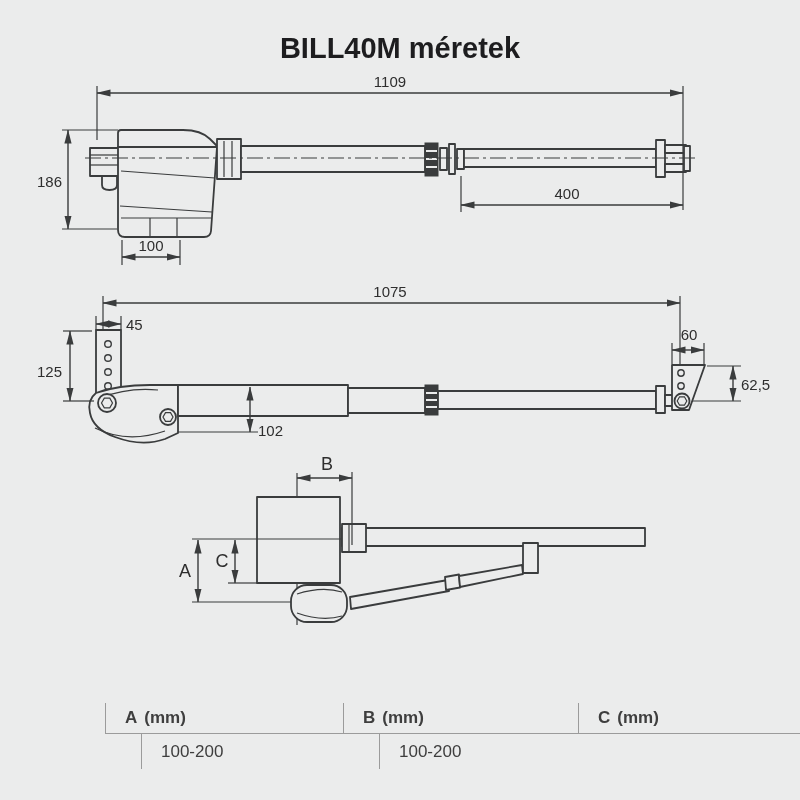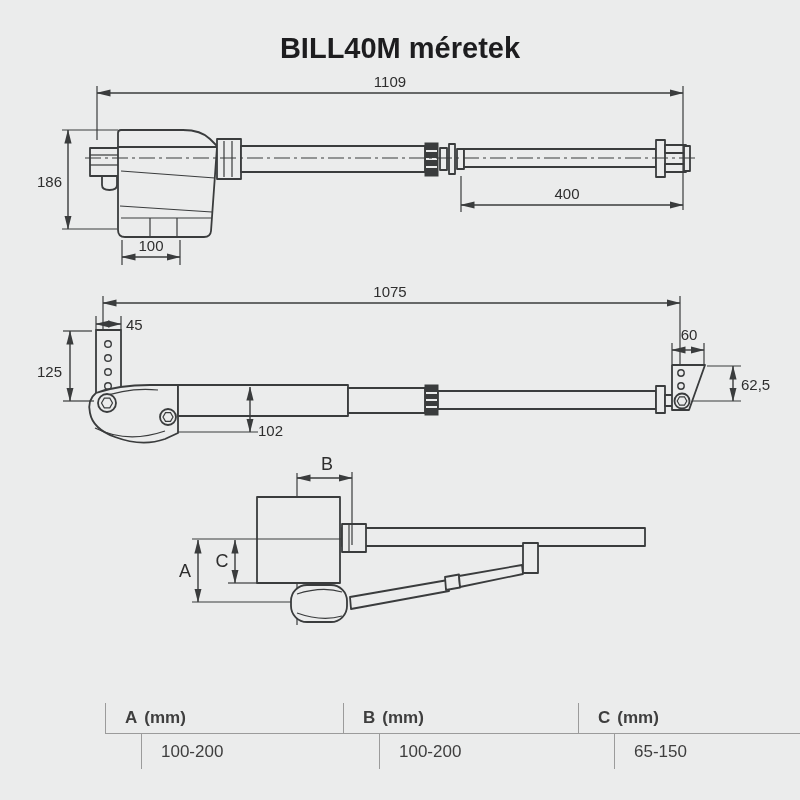--- a/index.html
+++ b/index.html
@@ -244,17 +244,16 @@
         <span class="unit">(mm)</span>
       </div>
       <div class="tcell c2">
         <b>C</b>
         <span class="unit">(mm)</span>
       </div>
     </div>
     <div class="trow vals">
       <div class="tcell c0">100-200</div>
       <div class="tcell c1">100-200</div>
-      <div class="tcell c2">65-150</div>
     </div>
   </div>
 
 </div>
 
 </body></html>

